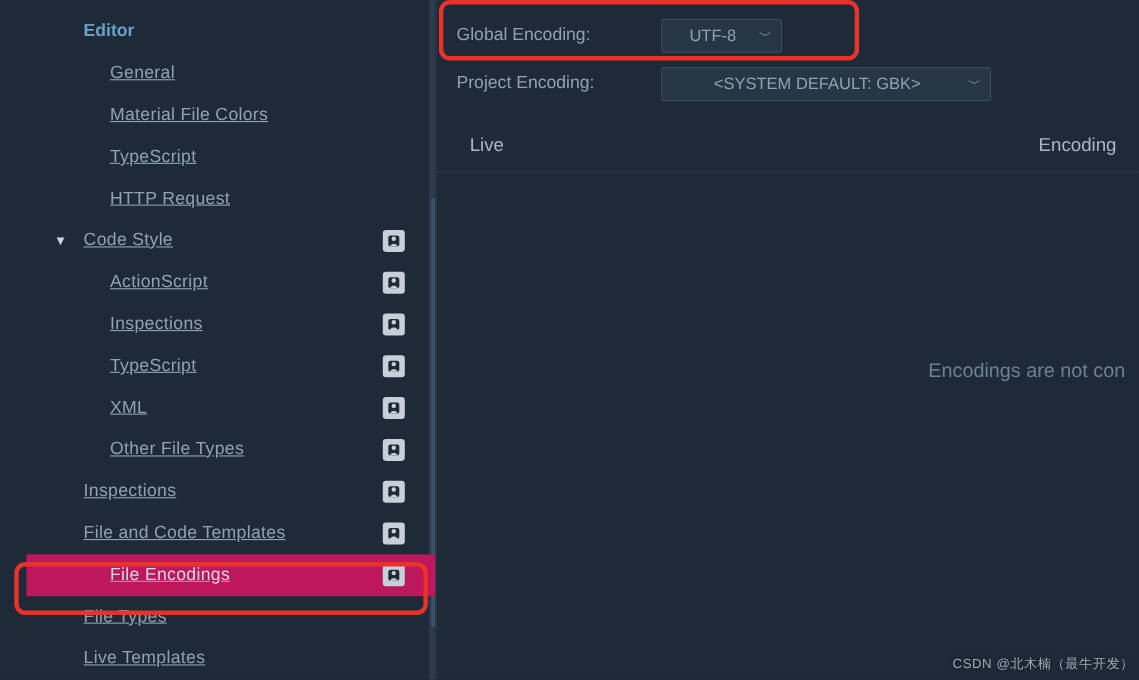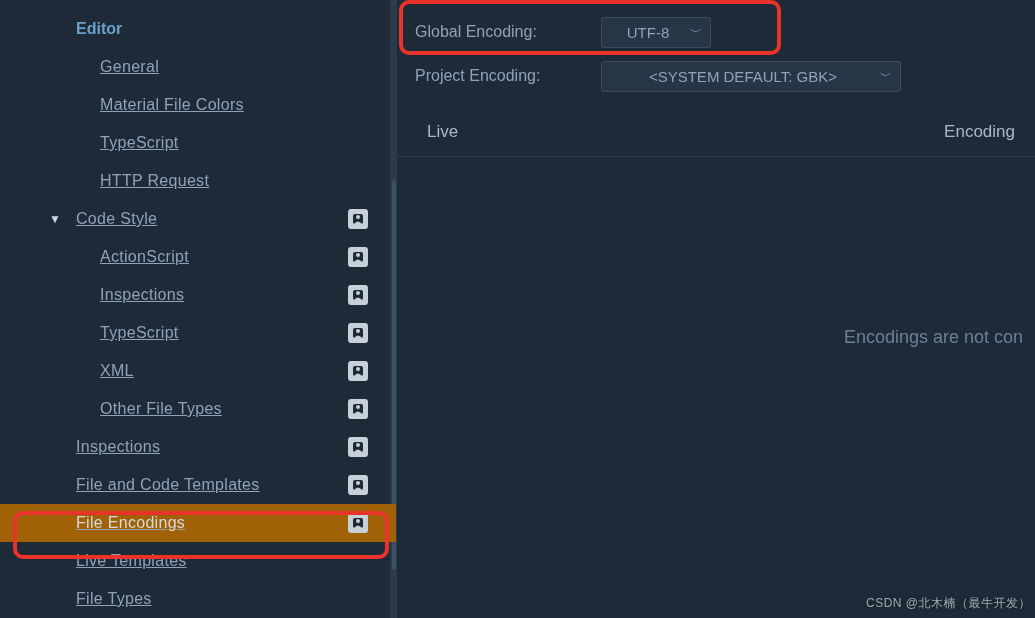--- a/index.html
+++ b/index.html
@@ -75,21 +75,22 @@
       height: 20px;
       background: #c7d0d8;
       border-radius: 3px;
       margin-right: 18px;
       display: flex;
       align-items: center;
       justify-content: center;
     }
     .tree-item .badge svg { width: 12px; height: 12px; }
     .tree-item.selected {
-      background: #a16207;
+      background: #be185d;
+      margin-left: 24px;
     }
     .tree-item.selected .label {
       color: #d2dbe3;
       font-weight: 500;
     }
     .highlight-box {
       position: absolute;
       border: 4px solid #e8332a;
       border-radius: 10px;
       pointer-events: none;
@@ -300,25 +301,25 @@
       <span class="badge">
           <svg viewBox="0 0 12 12">
             <rect x="1" y="1" width="10" height="10" rx="2" fill="#1e2a38"></rect>
             <circle cx="6" cy="4" r="2" fill="#c7d0d8"></circle>
             <path d="M2 11 Q6 6 10 11" fill="#c7d0d8"></path>
           </svg>
         </span>
     </div>
     <div class="tree-item">
       <span class="indent0"></span>
+      <span class="label">File Types</span>
+    </div>
+    <div class="tree-item">
+      <span class="indent0"></span>
       <span class="label">Live Templates</span>
-    </div>
-    <div class="tree-item">
-      <span class="indent0"></span>
-      <span class="label">File Types</span>
     </div>
   </div>
 
   <div class="main">
     <div class="setting-row">
       <span class="slabel">Global Encoding:</span>
       <span class="dropdown">
         <span>UTF-8</span>
         <span class="chev">﹀</span>
       </span>

